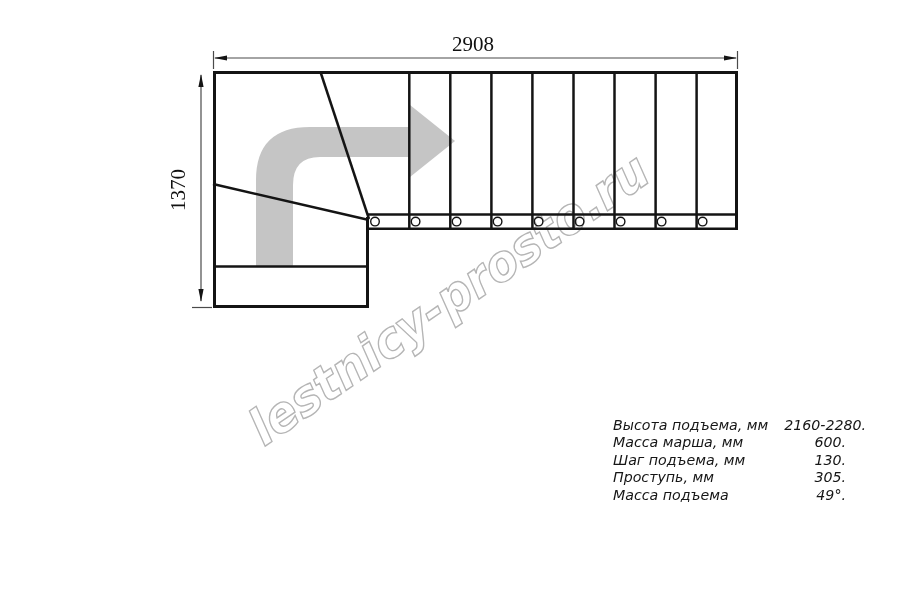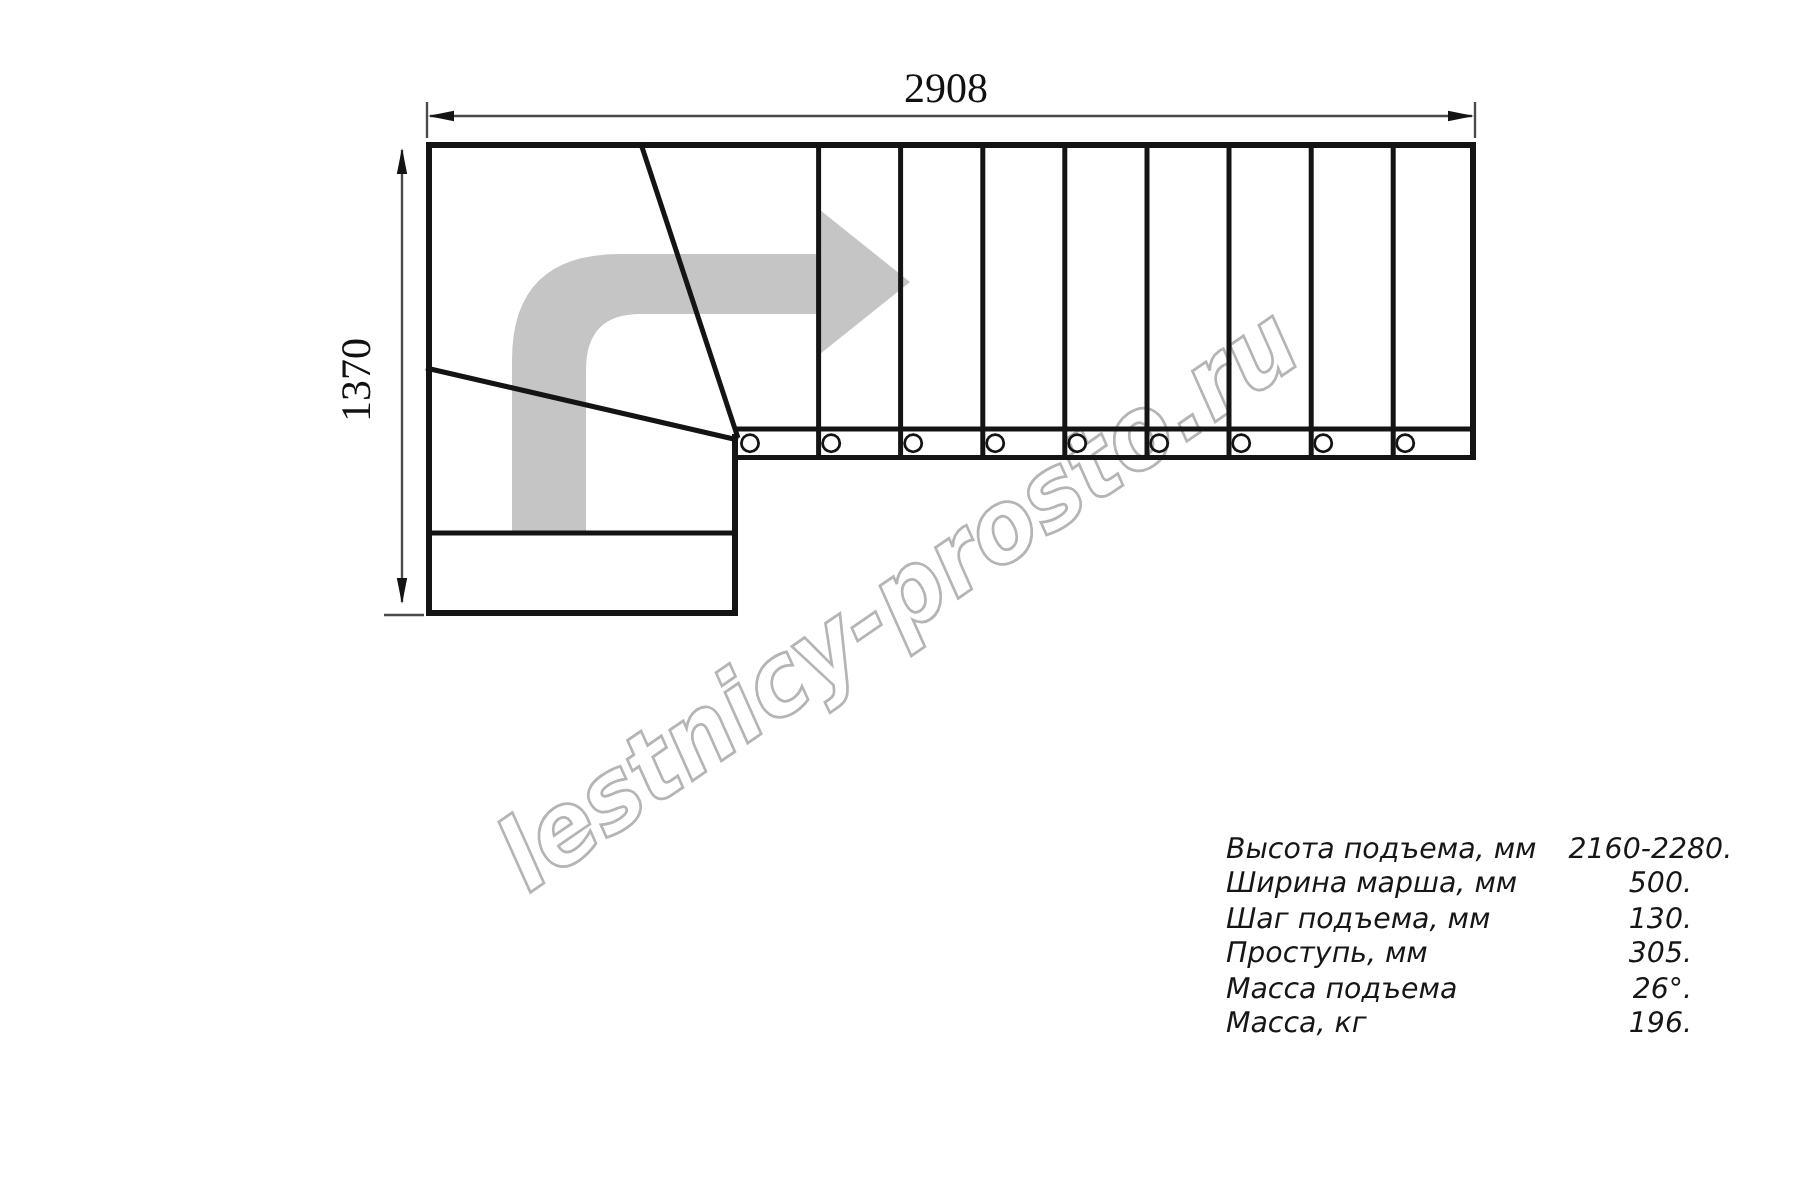--- a/index.html
+++ b/index.html
@@ -106,34 +106,30 @@
       <text x="185" y="190" text-anchor="middle" transform="rotate(-90 185 190)" font-family="'Liberation Serif', 'DejaVu Serif', serif" font-size="21" fill="#111">1370</text>
     </g>
   </svg>
 
   <div class="spec-table">
     <div class="spec-row">
       <span class="spec-label">Высота подъема, мм</span>
       <span class="spec-value">2160-2280.</span>
     </div>
     <div class="spec-row">
-      <span class="spec-label">Ширина марша, мм</span>
-      <span class="spec-value">500.</span>
+      <span class="spec-label">Масса марша, мм</span>
+      <span class="spec-value">600.</span>
     </div>
     <div class="spec-row">
       <span class="spec-label">Шаг подъема, мм</span>
       <span class="spec-value">130.</span>
     </div>
     <div class="spec-row">
       <span class="spec-label">Проступь, мм</span>
       <span class="spec-value">305.</span>
     </div>
     <div class="spec-row">
       <span class="spec-label">Масса подъема</span>
-      <span class="spec-value">26°.</span>
-    </div>
-    <div class="spec-row">
-      <span class="spec-label">Масса, кг</span>
-      <span class="spec-value">196.</span>
+      <span class="spec-value">49°.</span>
     </div>
   </div>
 
 </div>
 
 </body></html>

